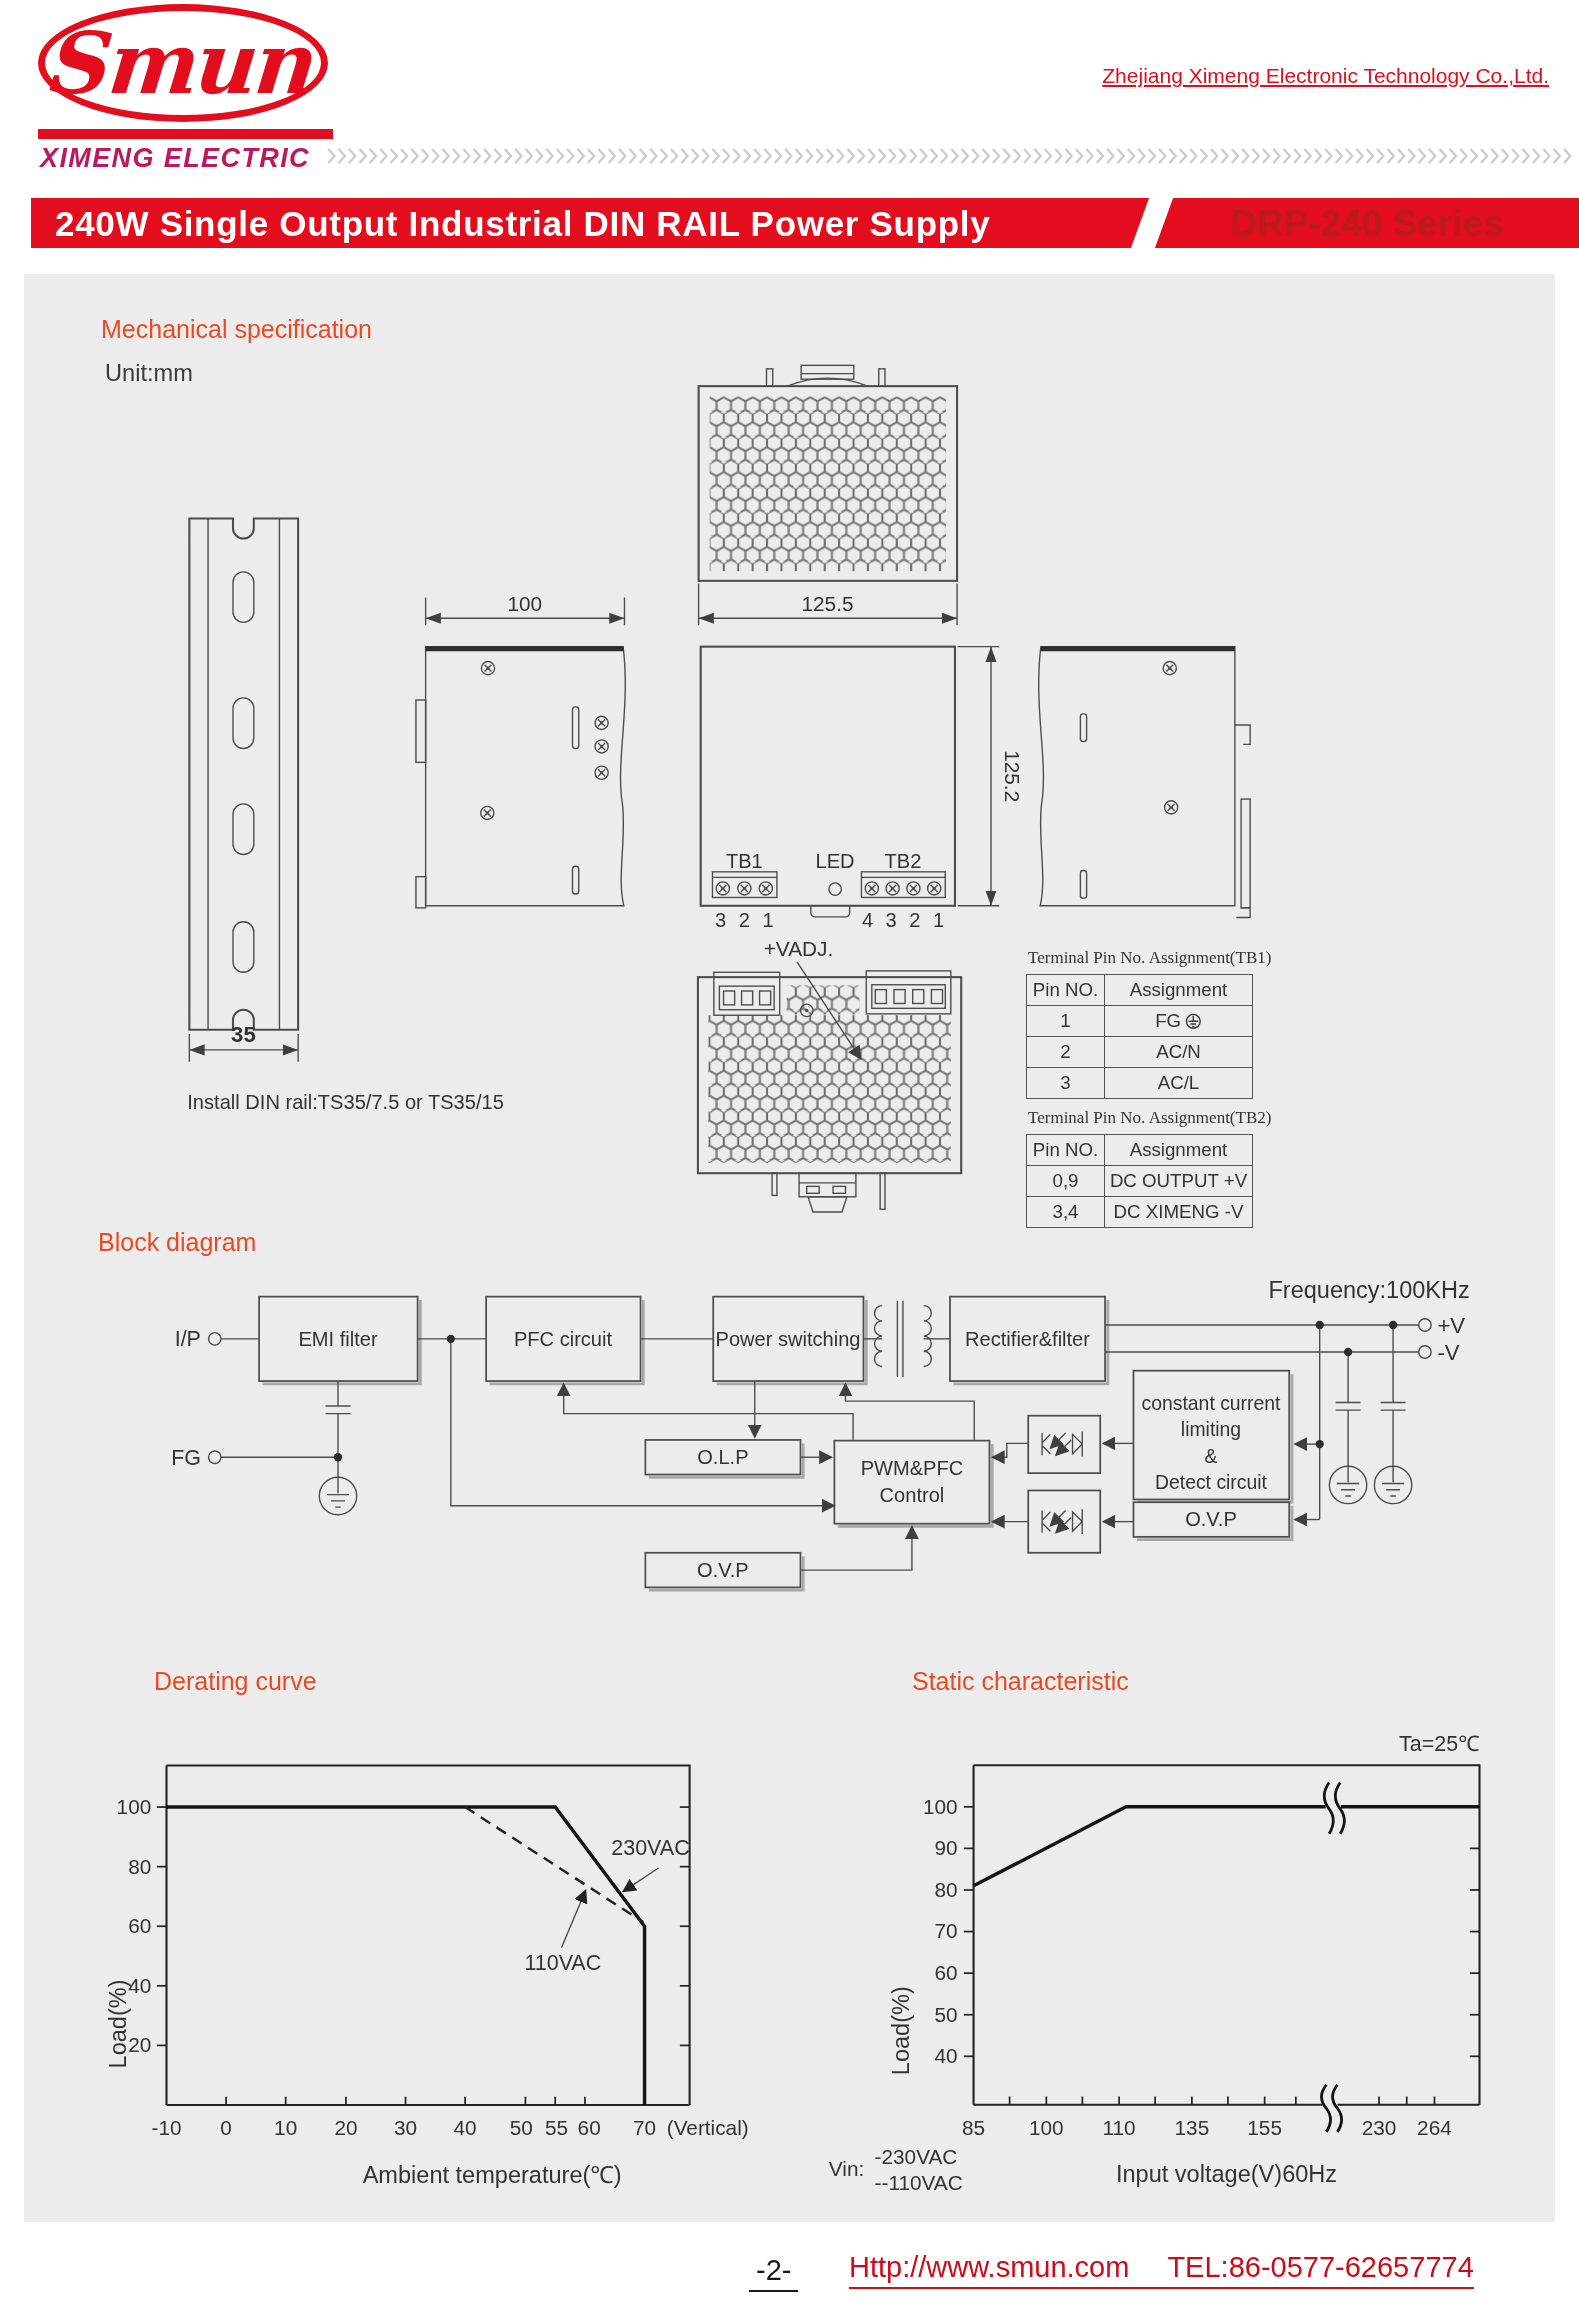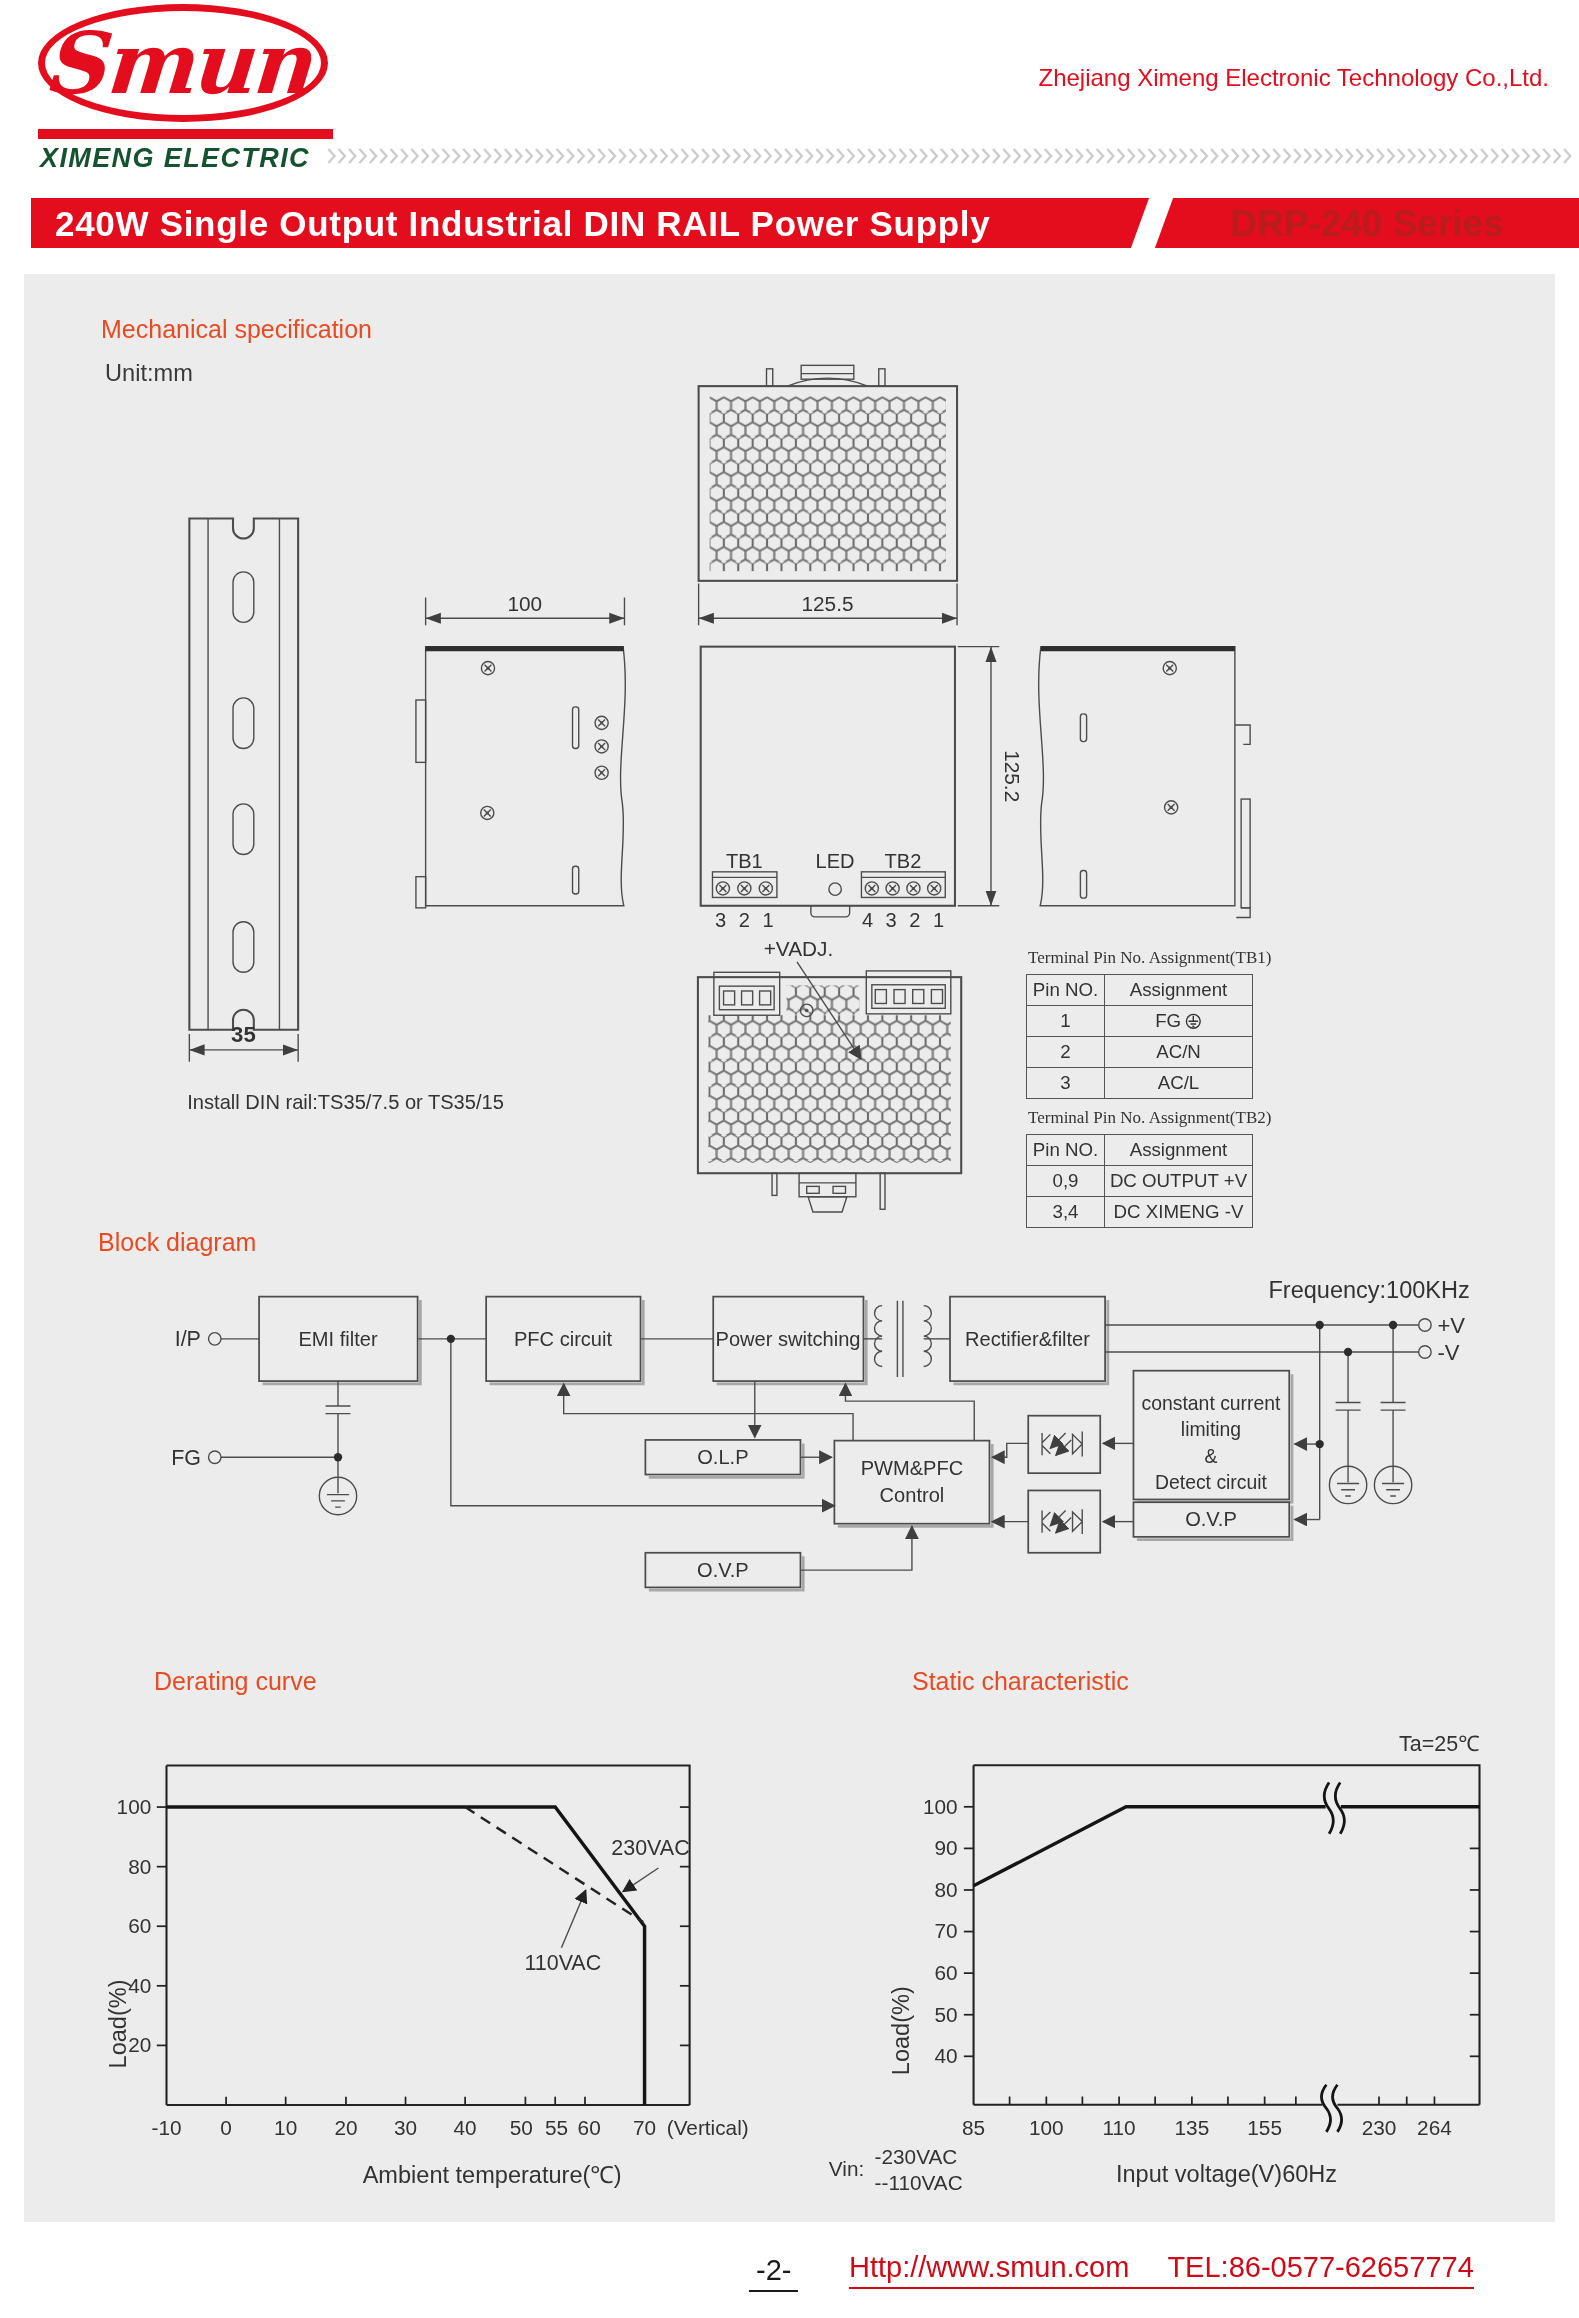--- a/index.html
+++ b/index.html
@@ -6,22 +6,22 @@
   .page{position:relative;width:1579px;height:2319px;background:#fff;
         font-family:"Liberation Sans",sans-serif;overflow:hidden;color:#333;}
   .abs{position:absolute;}
   
   .logo-ellipse{left:38px;top:4.2px;width:276px;height:104px;border:7.6px solid #e30d1d;
                 border-radius:50%;display:flex;align-items:center;justify-content:center;}
   .logo-word{font-family:"DejaVu Serif",serif;font-style:italic;font-weight:bold;
              font-size:85px;color:#e30d1d;transform:skewX(-6deg);letter-spacing:-2.8px;line-height:1;}
   .logo-bar{left:38px;top:129px;width:295px;height:10.4px;background:#e30d1d;}
   .logo-sub{left:40px;top:143px;font-size:27px;font-weight:bold;font-style:italic;
-            color:#14532d;letter-spacing:1.4px;}
-  .company{top:64px;right:30px;font-size:24px;color:#e30d1d;}
+            color:#be185d;letter-spacing:1.4px;}
+  .company{top:64px;right:30px;font-size:21px;color:#e30d1d;text-decoration:underline;}
   .chevrons{left:326px;top:147px;width:1248px;height:18px;}
   .banner{left:31px;top:198px;width:1548px;height:50px;background:#e30d1d;}
   .banner-text{position:absolute;left:24px;top:0;height:37px;line-height:51px;
                color:#fff;font-size:35px;font-weight:bold;letter-spacing:0.7px;white-space:nowrap;}
   .banner-slash{left:1140px;top:198px;width:23.6px;height:50px;background:#fff;transform:skewX(-20deg);}
   .banner-series{left:1178px;top:198px;width:378px;height:50px;line-height:51px;text-align:center;
                  color:#b91c1c;font-size:37px;font-weight:bold;}
   
   .panel{left:24px;top:274px;width:1531px;height:1948px;background:#ececec;}
   .sec-head{font-size:25px;color:#e84b22;}

